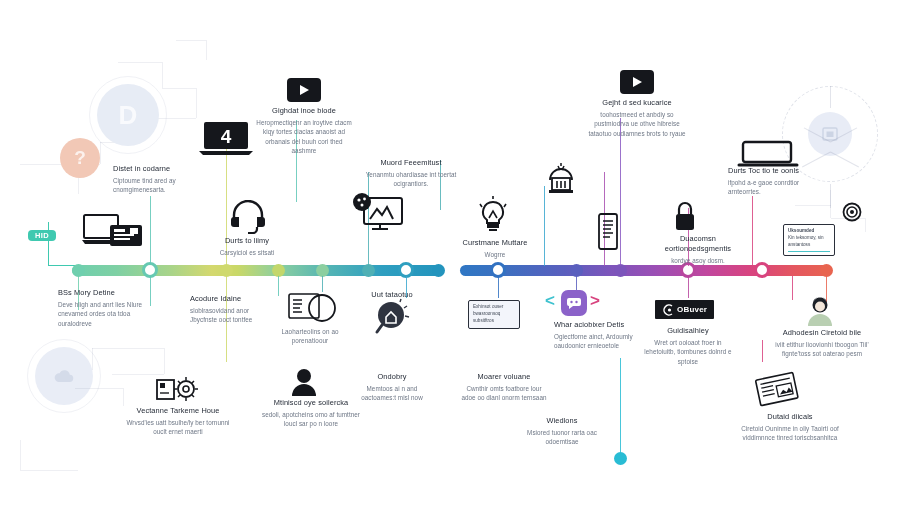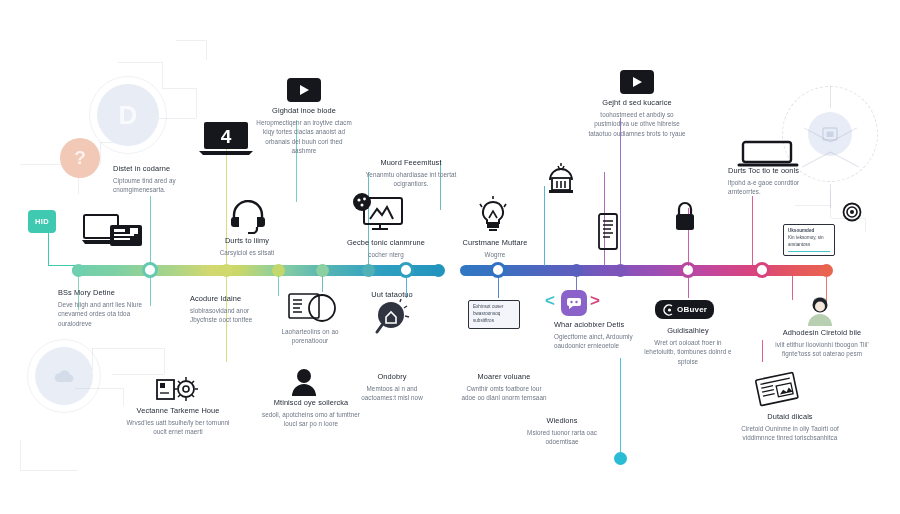--- a/index.html
+++ b/index.html
@@ -79,31 +79,31 @@
   }
 
   
   .icon { position:absolute; }
   .icon svg { display:block; }
   .badge-dark {
     position:absolute; background:#15171c; border-radius:4px;
     display:flex; align-items:center; justify-content:center;
   }
   .badge-pill {
-    position:absolute; background:#15171c; border-radius:8px;
+    position:absolute; background:#15171c; border-radius:1px;
     display:flex; align-items:center; gap:3px;
     padding:0 7px; height:19px;
   }
   .badge-pill .pill-txt {
     color:#fff; font-size:8px; font-weight:600; letter-spacing:.2px;
   }
   .chip {
     position:absolute; background:#3fc9b0; border-radius:4px;
     color:#fff; font-size:7.5px; font-weight:700;
-    padding:7px 7px; letter-spacing:.4px;
+    padding:1px 7px; letter-spacing:.4px;margin-top:20px;
   }
   .mini-card {
     position:absolute; background:#f3f5fb;
     border:1px solid #2a2f3a; border-radius:2px;
     padding:3px 4px;
   }
   .mini-card .mc-line {
     font-size:4.6px; color:#424a58; line-height:1.5;
   }
   .mini-card.teal-underline { border:1px solid #2a2f3a; background:#fff; }
@@ -435,30 +435,30 @@
   <div class="callout l" style="left:728px; top:166px; width:86px;">
     <div class="c-title">Durts Toc tio te oonls</div>
     <div class="c-body">ifpohd a-e gaoe conrdtior arnteorrtes.</div>
   </div>
 
   <div class="callout c" style="left:247px; top:236px; width:84px;">
     <div class="c-title">Durts to liimy</div>
     <div class="c-body">Carsyiciol es sitsati</div>
   </div>
 
-  <div class="callout c" style="left:386px; top:238px; width:90px;">
-    <div class="c-title">Gecbe tonic clanmrune</div>
-    <div class="c-body">cocher nterg</div>
-  </div>
 
   <div class="callout c" style="left:495px; top:238px; width:80px;">
     <div class="c-title">Curstmane Muttare</div>
     <div class="c-body">Wogrre</div>
   </div>
 
+  <div class="callout c" style="left:698px; top:234px; width:92px;">
+    <div class="c-title">Duacomsn eortionoedsgmentis</div>
+    <div class="c-body">kordye asoy dosm.</div>
+  </div>
 
   <div class="callout l" style="left:58px; top:288px; width:96px;">
     <div class="c-title">BSs Mory Detine</div>
     <div class="c-body">Deve hligh and anrt lies Nlure cnevamed ordes ota tdoa ouralodreve</div>
   </div>
 
   <div class="callout l" style="left:190px; top:294px; width:76px;">
     <div class="c-title">Acodure Idaine</div>
     <div class="c-body">sloblrasovidand anor Jbycfnste ooct tontfee</div>
   </div>

